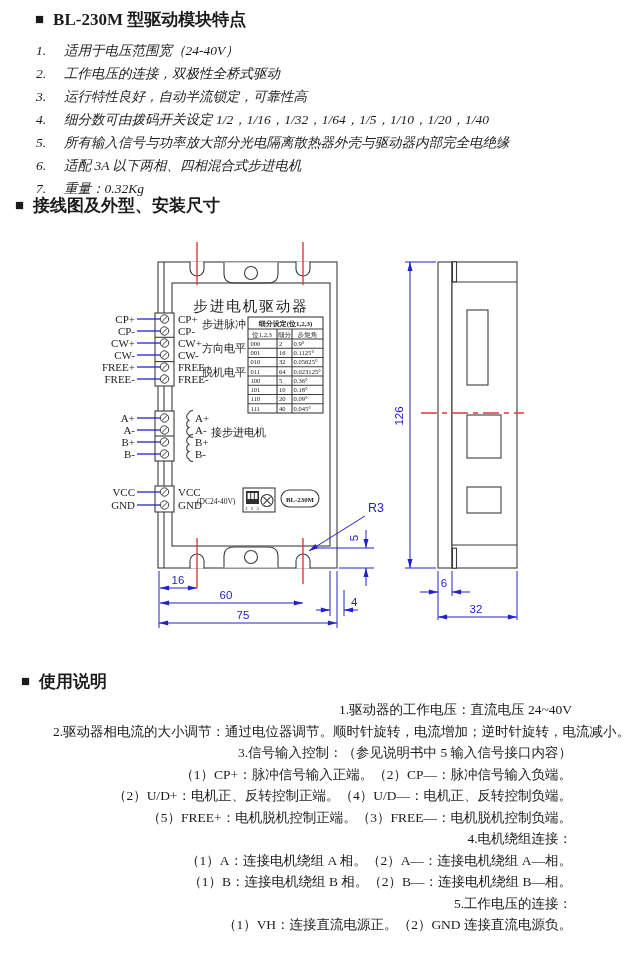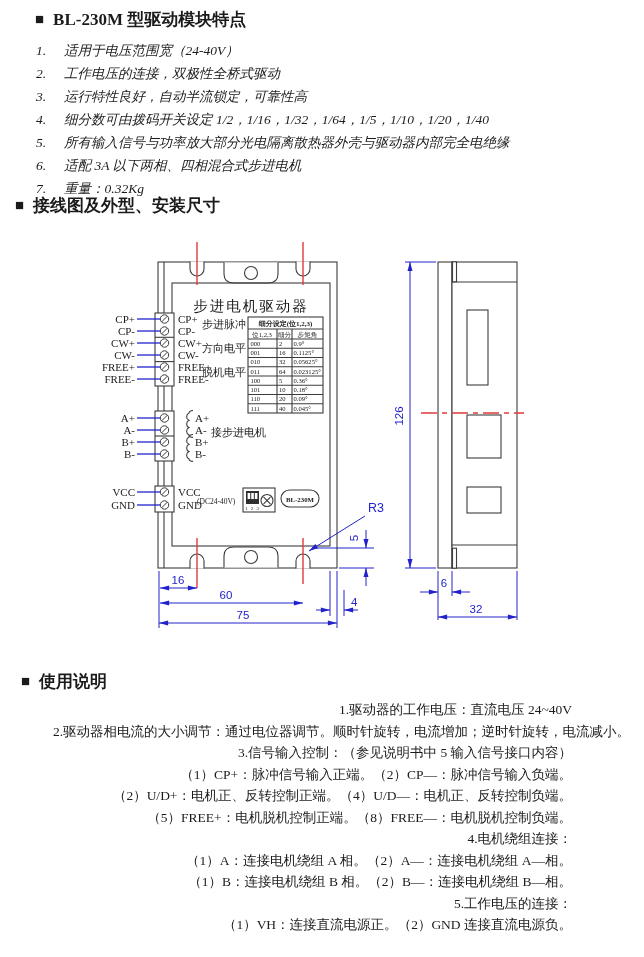--- a/index.html
+++ b/index.html
@@ -294,19 +294,19 @@
 
 <div class="sec-title" id="usage-title">
   <span class="marker">■</span><span>使用说明</span>
 </div>
 <div id="usage-list">
     <div class="use-row"><span class="num">1.</span><span>驱动器的工作电压：直流电压 24~40V</span></div>
     <div class="use-row"><span class="num">2.</span><span>驱动器相电流的大小调节：通过电位器调节。顺时针旋转，电流增加；逆时针旋转，电流减小。</span></div>
     <div class="use-row"><span class="num">3.</span><span>信号输入控制：（参见说明书中 5 输入信号接口内容）</span></div>
     <div class="use-row sub"><span class="left">（1）CP+：脉冲信号输入正端。</span><span class="right">（2）CP—：脉冲信号输入负端。</span></div>
     <div class="use-row sub"><span class="left">（2）U/D+：电机正、反转控制正端。</span><span class="right">（4）U/D—：电机正、反转控制负端。</span></div>
-    <div class="use-row sub"><span class="left">（5）FREE+：电机脱机控制正端。</span><span class="right">（8）FREE—：电机脱机控制负端。</span></div>
+    <div class="use-row sub"><span class="left">（5）FREE+：电机脱机控制正端。</span><span class="right">（3）FREE—：电机脱机控制负端。</span></div>
     <div class="use-row"><span class="num">4.</span><span>电机绕组连接：</span></div>
     <div class="use-row sub"><span class="left">（1）A：连接电机绕组 A 相。</span><span class="right">（2）A—：连接电机绕组 A—相。</span></div>
     <div class="use-row sub"><span class="left">（1）B：连接电机绕组 B 相。</span><span class="right">（2）B—：连接电机绕组 B—相。</span></div>
     <div class="use-row"><span class="num">5.</span><span>工作电压的连接：</span></div>
     <div class="use-row sub short"><span class="left">（1）VH：连接直流电源正。</span><span class="right">（2）GND 连接直流电源负。</span></div>
   </div>
 
 </body></html>

